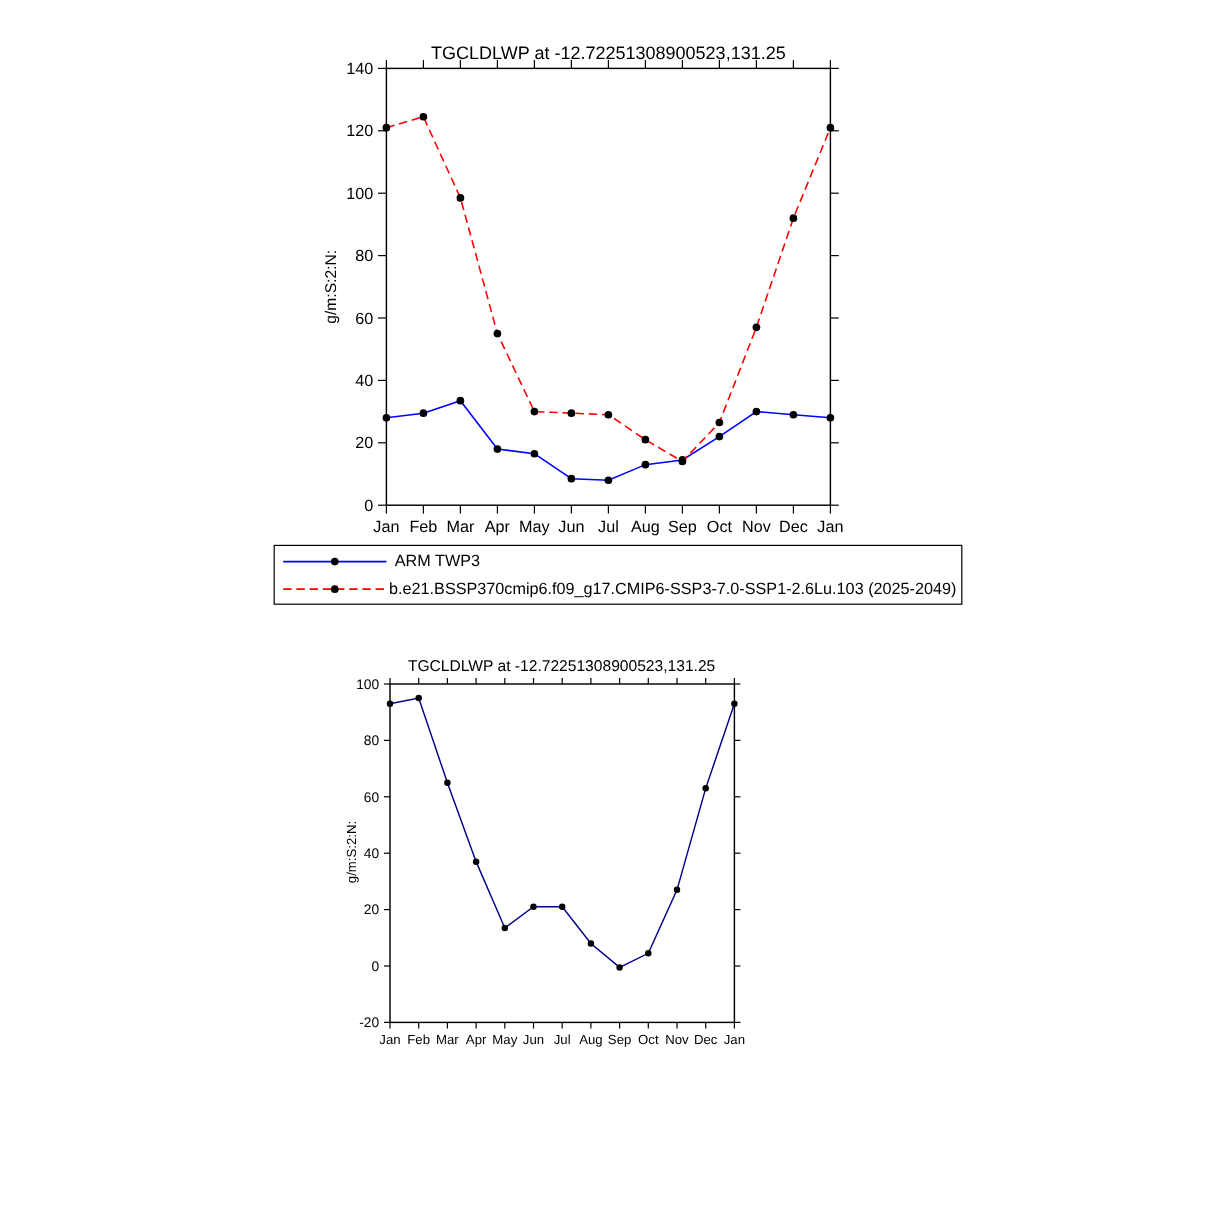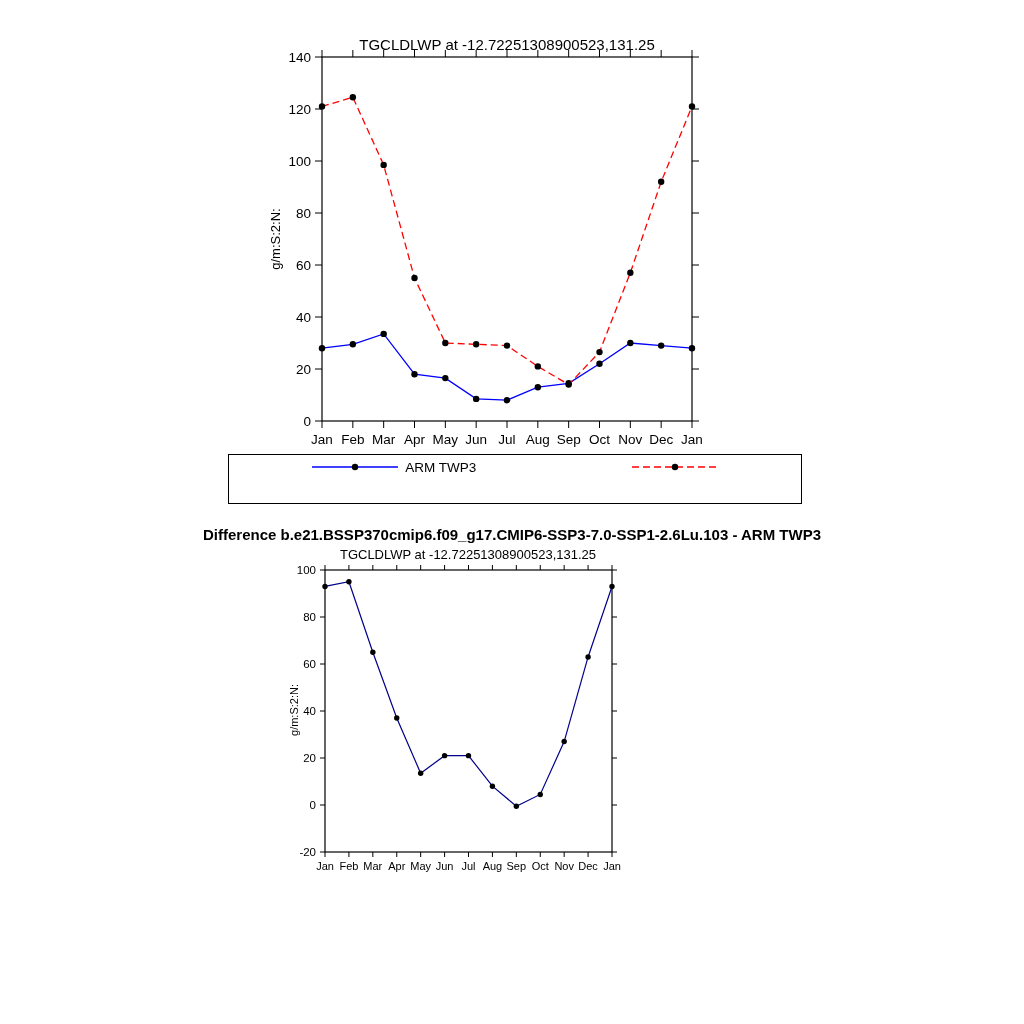--- a/index.html
+++ b/index.html
@@ -39,21 +39,21 @@
     left: 215px; top: 703px; width: 160px; height: 14px;
     text-align: center; font-size: 11px;
     transform: rotate(-90deg);
   }
   .legend {
     left: 228px; top: 454px; width: 574px; height: 50px;
     border: 1px solid #000;
     box-sizing: border-box;
     padding: 1px 4px;
     display: flex;
-    flex-direction: row;
+    flex-direction: column;
     justify-content: space-around;
     background: #fff;
   }
   .legend-row {
     display: flex;
     align-items: center;
     gap: 4px;
     height: 22px;
   }
   .legend-label { font-size: 13.5px; white-space: nowrap; }
@@ -249,22 +249,22 @@
         <line x1="3" y1="8" x2="89" y2="8" stroke-width="1.4" stroke="#0000ff"></line>
         <circle cx="46" cy="8" r="3.2" fill="#000"></circle>
       </svg>
       <span class="legend-label">ARM TWP3</span>
     </div>
     <div class="legend-row">
       <svg width="92" height="16">
         <line x1="3" y1="8" x2="89" y2="8" stroke-width="1.4" stroke-dasharray="7,4" stroke="#ff0000"></line>
         <circle cx="46" cy="8" r="3.2" fill="#000"></circle>
       </svg>
+      <span class="legend-label">b.e21.BSSP370cmip6.f09_g17.CMIP6-SSP3-7.0-SSP1-2.6Lu.103 (2025-2049)</span>
     </div>
   </div>
 
-  <div class="abs chart-title-bottom">Difference b.e21.BSSP370cmip6.f09_g17.CMIP6-SSP3-7.0-SSP1-2.6Lu.103 - ARM TWP3</div>
 
   <div class="abs chart-subtitle-bottom">TGCLDLWP at -12.72251308900523,131.25</div>
 
   <div class="abs ylabel-bottom">g/m:S:2:N:</div>
 
 </div>
 
 </body></html>

